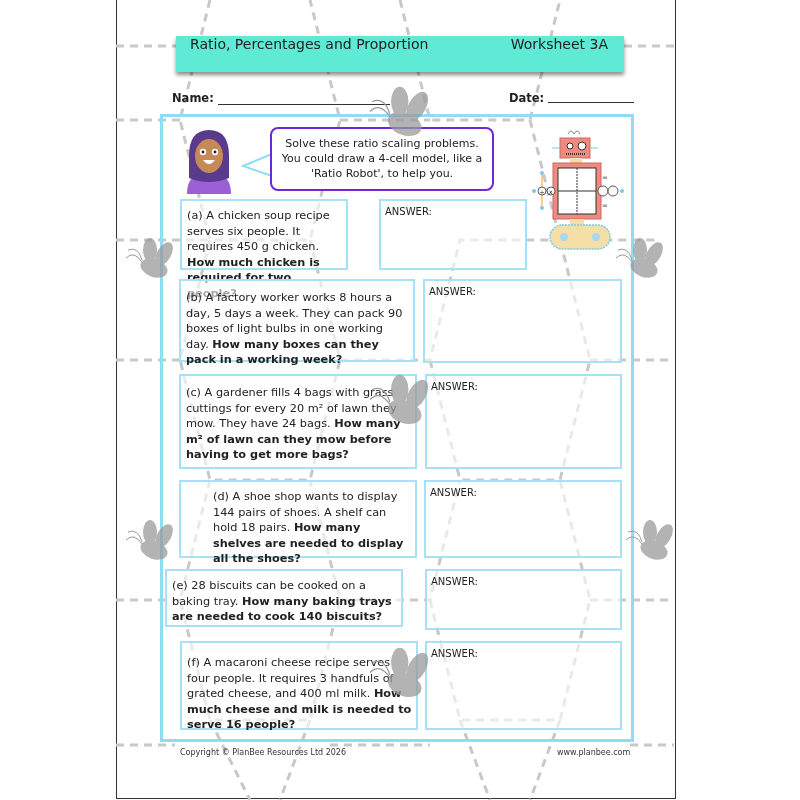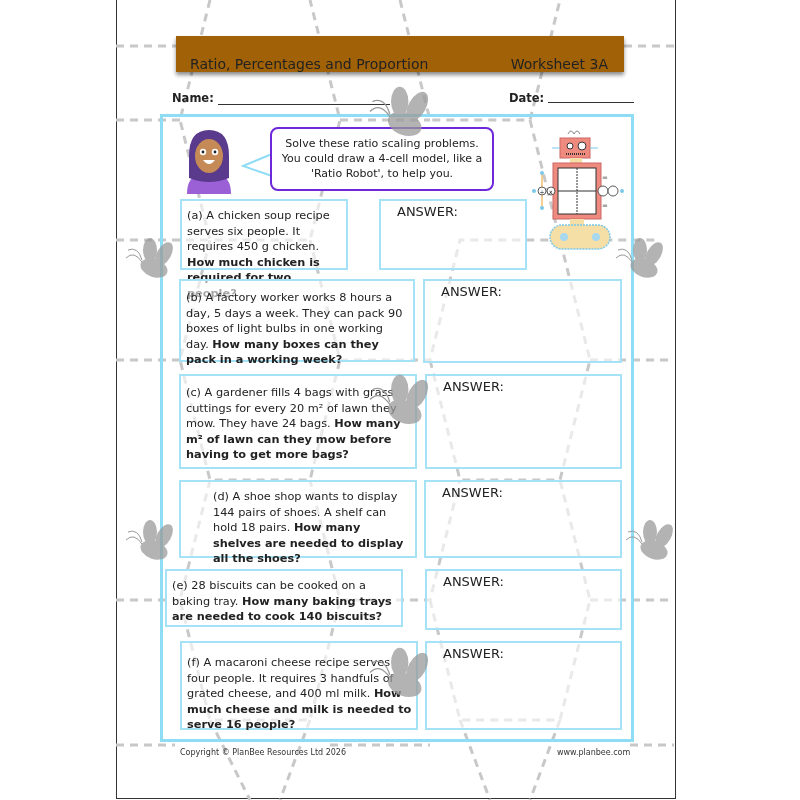--- a/index.html
+++ b/index.html
@@ -7,43 +7,43 @@
       width: 800px; height: 800px; background: #ffffff; position: relative; overflow: hidden;
       font-family: "DejaVu Sans", sans-serif; color: #222;
     }
     .page {
       position: absolute; left: 116px; top: -2px; width: 558px; height: 799px;
       border: 1px solid #333; background: #fff; overflow: hidden;
     }
     .hex-bg { position: absolute; left: 0; top: 0; width: 800px; height: 800px; pointer-events: none; }
     .title-card {
       position: absolute; left: 176px; top: 36px; width: 448px; height: 36px;
-      background: #a16207; box-shadow: 0 3px 4px rgba(0,0,0,0.45);
-      display: flex; align-items: flex-end; justify-content: space-between; padding: 0 16px 0 14px; box-sizing: border-box;
+      background: #5eead4; box-shadow: 0 3px 4px rgba(0,0,0,0.45);
+      display: flex; align-items: flex-start; justify-content: space-between; padding: 0 16px 0 14px; box-sizing: border-box;
       font-size: 14px; color: #222;
     }
     .name-row { position: absolute; left: 172px; top: 91px; font-size: 11.5px; font-weight: bold; display: flex; align-items: flex-end; }
     .date-row { position: absolute; left: 509px; top: 91px; font-size: 11.5px; font-weight: bold; display: flex; }
     .line { display: inline-block; border-bottom: 1px solid #333; margin-left: 4px; height: 11px; }
     .frame {
       position: absolute; left: 160px; top: 114px; width: 474px; height: 628px;
       border: 3px solid #8fdcf5; box-sizing: border-box;
     }
     .bubble {
       position: absolute; left: 270px; top: 127px; width: 224px; height: 64px;
       border: 2px solid #6d28d9; border-radius: 8px; box-sizing: border-box; background: #fff;
       font-size: 11px; text-align: center; line-height: 15px; padding-top: 7px;
     }
     .bubble-tail { position: absolute; left: 241px; top: 150px; }
     .box {
       position: absolute; border: 2px solid #a6e2f5; box-sizing: border-box; background: rgba(255,255,255,0.6);
       font-size: 11.3px; line-height: 15.5px; padding: 7px 4px 0 5px;
     }
     .box b { font-weight: bold; }
-    .ans { font-size: 13px; padding: 3px 4px 0 16px; }
+    .ans { font-size: 10px; padding: 3px 4px 0 4px; }
     .footer-l { position: absolute; left: 172px; top: 748px; font-size: 8px; color: #333; padding-left: 8px; }
     .footer-r { position: absolute; left: 557px; top: 748px; font-size: 8px; color: #333; }
     .icon { position: absolute; }
   </style>
 </head>
 <body>
 
 <div class="page"></div>
 
 <svg class="hex-bg" viewBox="0 0 800 800">

